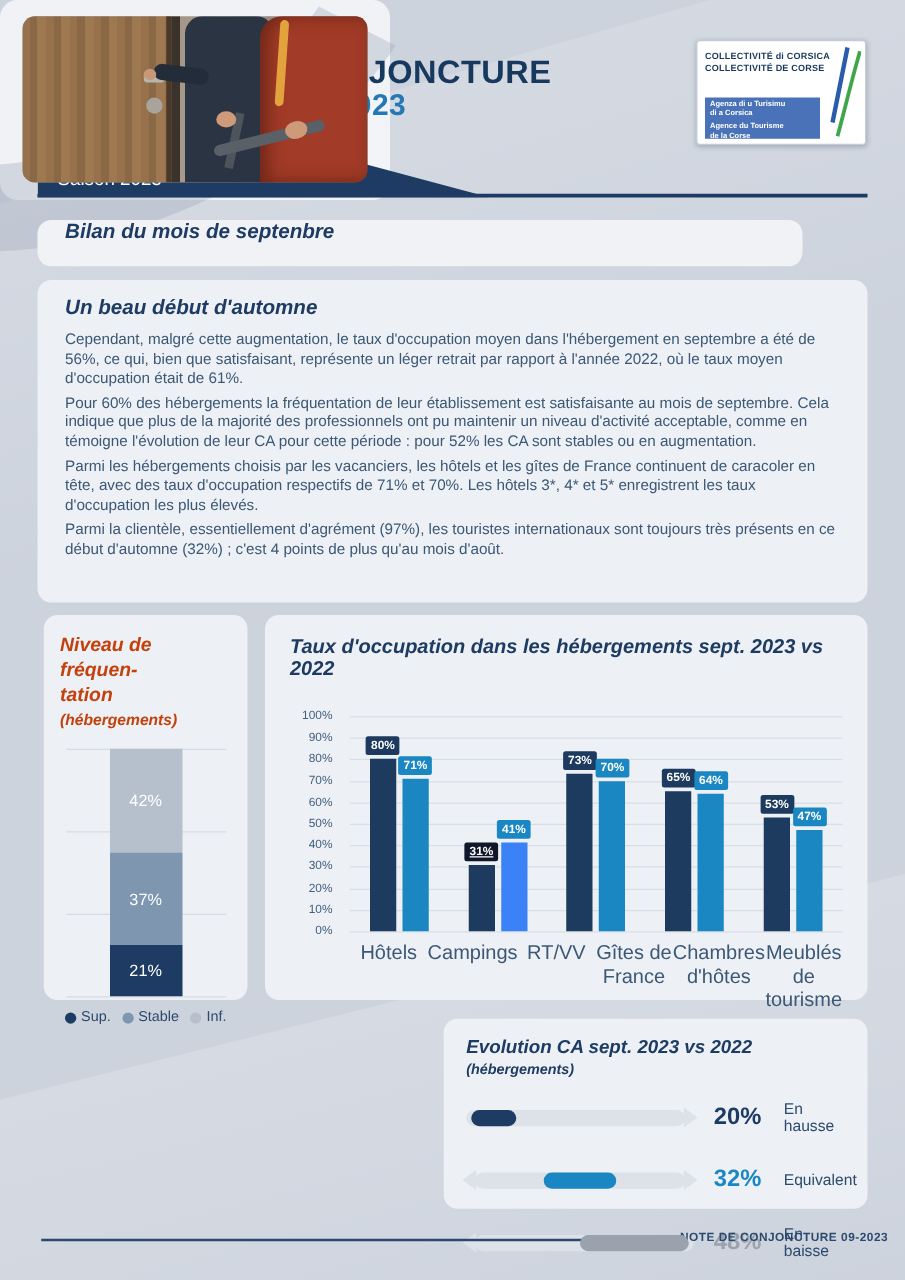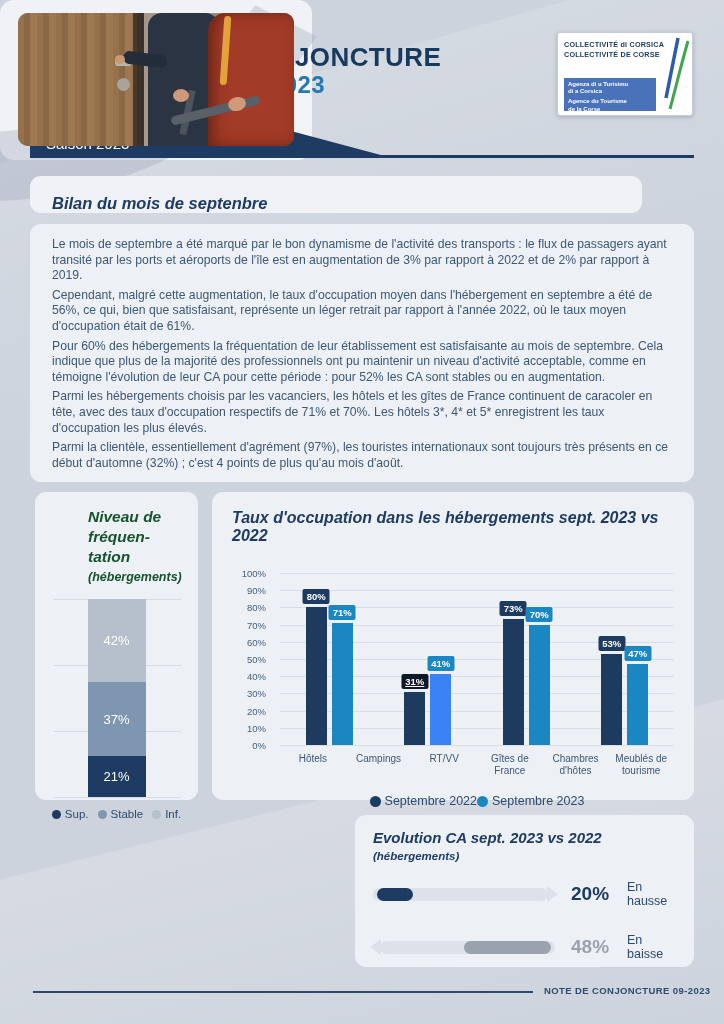--- a/index.html
+++ b/index.html
@@ -37,28 +37,28 @@
   .logo-swoosh { position:absolute; right:3px; top:4px; width:34px; height:75px; }
   
   .season-rule { position:absolute; left:30px; top:155px; width:664px; height:3px; background:#1d3b63; }
   .season-banner { position:absolute; left:30px; top:128px; width:362px; height:30px; background:#1d3b63;
     clip-path:polygon(0 0, 69% 0, 100% 100%, 0 100%);
     display:flex; align-items:center; padding-left:16px; }
   .season-banner span { color:#fff; font-size:15px; }
   
   .panel { background:#edf0f4; border-radius:11px; position:absolute; }
   .bilan-panel { left:30px; top:176px; width:612px; height:37px; background:#f0f2f6;
-    display:flex; align-items:flex-end; padding-left:22px; }
+    display:flex; align-items:flex-start; padding-left:22px; }
   .bilan-title { font-style:italic; font-weight:bold; font-size:16.5px; color:#1d3b63; }
   .article-panel { left:30px; top:224px; width:664px; height:258px; padding:13px 22px; }
   .article-title { font-style:italic; font-weight:bold; font-size:16.5px; color:#1d3b63; margin-bottom:8px; }
   .article-panel p { font-size:12.2px; line-height:1.28; color:#3c5876; margin-bottom:4px; }
   
   .freq-panel { left:35px; top:492px; width:163px; height:308px; padding:15px 13px 10px; }
-  .freq-title { font-style:italic; font-weight:bold; font-size:15.5px; color:#14532d; line-height:1.28;margin-left:40px; }
+  .freq-title { font-style:italic; font-weight:bold; font-size:15.5px; color:#c2410c; line-height:1.28; }
   .freq-suffix { font-size:12.5px; font-weight:bold; font-style:italic; }
   .freq-chart { position:relative; width:128px; height:198px; margin:13px auto 0; }
   .freq-gridline { position:absolute; left:0; right:0; height:1px; background:#d6dce3; }
   .freq-bar { position:absolute; left:35px; top:0; width:58px; height:198px; display:flex; flex-direction:column; }
   .freq-seg { display:flex; align-items:center; justify-content:center; color:#fff; font-size:13px; }
   .freq-legend { display:flex; justify-content:center; align-items:center; gap:9px; margin-top:11px;
     font-size:11.5px; color:#2c4a6e; }
   .legend-item { display:flex; align-items:center; white-space:nowrap; }
   .dot { width:9px; height:9px; border-radius:50%; display:inline-block; margin-right:4px; flex:none; }
   .dot.big { width:11px; height:11px; }
@@ -69,21 +69,21 @@
   .occ-plot { position:relative; height:172px; }
   .occ-gridline { position:absolute; left:0; right:0; height:1px; background:#d8dee5; }
   .occ-ticks { position:absolute; left:-48px; top:0; bottom:0; width:42px; }
   .occ-tick { position:absolute; right:8px; transform:translateY(-50%); font-size:9.5px; color:#44607e; }
   .occ-groups { position:absolute; inset:0; display:flex; }
   .occ-col { flex:1; display:flex; align-items:flex-end; justify-content:center; gap:5px; }
   .occ-bar { position:relative; width:21px; }
   .occ-tag { position:absolute; bottom:calc(100% + 3px); left:50%; transform:translateX(-50%);
     font-size:9.5px; font-weight:bold; color:#fff; padding:2px 4px; border-radius:2px; white-space:nowrap; }
   .occ-cats { display:flex; margin-top:8px; }
-  .occ-cat { flex:1; text-align:center; font-size:10px; color:#3c5876; line-height:1.2; }
+  .occ-cat { flex:1; text-align:center; font-size:16px; color:#3c5876; line-height:1.2; }
   .occ-legend { display:flex; justify-content:center; align-items:center; margin-top:17px;
     font-size:12.5px; color:#2c4a6e; }
   
   .photo-panel { left:30px; top:815px; width:312px; height:160px; background:#f0f2f6; border-radius:14px; }
   .photo { position:absolute; left:18px; top:13px; width:276px; height:133px; border-radius:10px; overflow:hidden;
     background:linear-gradient(100deg,#978a7d 0%,#a89b8e 55%,#5c544d 100%); }
   .photo > div { position:absolute; }
   .ph-door { left:0; top:0; bottom:0; width:43%;
     background:repeating-linear-gradient(90deg,#96714c 0 6px,#8a6745 6px 12px,#9d7851 12px 19px); }
   .ph-door::after { content:''; position:absolute; right:0; top:0; bottom:0; width:4px; background:#4a3828; }
@@ -160,21 +160,21 @@
   <div class="season-rule"></div>
   <div class="season-banner">
     <span>Saison 2023</span>
   </div>
 
   <div class="panel bilan-panel">
     <div class="bilan-title">Bilan du mois de septenbre</div>
   </div>
 
   <div class="panel article-panel">
-    <p>Le mois de septembre a été marqué par le bon dynamisme de l'activité des transports : le flux de passagers ayant transité par les ports et aéroports de l'île est en augmentation de 3% par rapport à 2022 et de 2% par rapport à 2019.</p>
+    <div class="article-title">Un beau début d'automne</div>
     <p>Cependant, malgré cette augmentation, le taux d'occupation moyen dans l'hébergement en septembre a été de 56%, ce qui, bien que satisfaisant, représente un léger retrait par rapport à l'année 2022, où le taux moyen d'occupation était de 61%.</p>
     <p>Pour 60% des hébergements la fréquentation de leur établissement est satisfaisante au mois de septembre. Cela indique que plus de la majorité des professionnels ont pu maintenir un niveau d'activité acceptable, comme en témoigne l'évolution de leur CA pour cette période : pour 52% les CA sont stables ou en augmentation.</p>
     <p>Parmi les hébergements choisis par les vacanciers, les hôtels et les gîtes de France continuent de caracoler en tête, avec des taux d'occupation respectifs de 71% et 70%. Les hôtels 3*, 4* et 5* enregistrent les taux d'occupation les plus élevés.</p>
     <p>Parmi la clientèle, essentiellement d'agrément (97%), les touristes internationaux sont toujours très présents en ce début d'automne (32%) ; c'est 4 points de plus qu'au mois d'août.</p>
   </div>
 
   <div class="panel freq-panel">
     <div class="freq-title">
       <span>Niveau de fréquen-</span><br>
       <span>tation</span>
@@ -258,20 +258,28 @@
             </div>
             <div class="occ-col">
               <div class="occ-bar" style="height: 73%; background: rgb(29, 58, 95);">
                 <div class="occ-tag" style="background: rgb(29, 58, 95);">73%</div>
               </div>
               <div class="occ-bar" style="height: 70%; background: rgb(26, 135, 194);">
                 <div class="occ-tag" style="background: rgb(26, 135, 194);">70%</div>
               </div>
             </div>
             <div class="occ-col">
+              <div class="occ-bar" style="height: 65%; background: rgb(29, 58, 95);">
+                <div class="occ-tag" style="background: rgb(29, 58, 95);">65%</div>
+              </div>
+              <div class="occ-bar" style="height: 64%; background: rgb(26, 135, 194);">
+                <div class="occ-tag" style="background: rgb(26, 135, 194);">64%</div>
+              </div>
+            </div>
+            <div class="occ-col">
               <div class="occ-bar" style="height: 53%; background: rgb(29, 58, 95);">
                 <div class="occ-tag" style="background: rgb(29, 58, 95);">53%</div>
               </div>
               <div class="occ-bar" style="height: 47%; background: rgb(26, 135, 194);">
                 <div class="occ-tag" style="background: rgb(26, 135, 194);">47%</div>
               </div>
             </div>
           </div>
       </div>
       <div class="occ-cats" id="occ-cats">
@@ -321,20 +329,28 @@
     <div class="evo-rows" id="evo-rows">
         <div class="evo-row">
           <div class="evo-track arr-right">
             <div class="evo-base"></div>
             <div class="evo-pill" style="left: 2%; width: 20%; background: rgb(29, 59, 99);"></div>
           </div>
           <div class="evo-pct" style="color: rgb(29, 59, 99);">20%</div>
           <div class="evo-lbl">En hausse</div>
         </div>
         <div class="evo-row">
+          <div class="evo-track arr-both">
+            <div class="evo-base"></div>
+            <div class="evo-pill" style="left: 34%; width: 32%; background: rgb(26, 135, 194);"></div>
+          </div>
+          <div class="evo-pct" style="color: rgb(26, 135, 194);">32%</div>
+          <div class="evo-lbl">Equivalent</div>
+        </div>
+        <div class="evo-row">
           <div class="evo-track arr-left">
             <div class="evo-base"></div>
             <div class="evo-pill" style="left: 50%; width: 48%; background: rgb(154, 163, 173);"></div>
           </div>
           <div class="evo-pct" style="color: rgb(154, 163, 173);">48%</div>
           <div class="evo-lbl">En baisse</div>
         </div>
       </div>
   </div>
 

